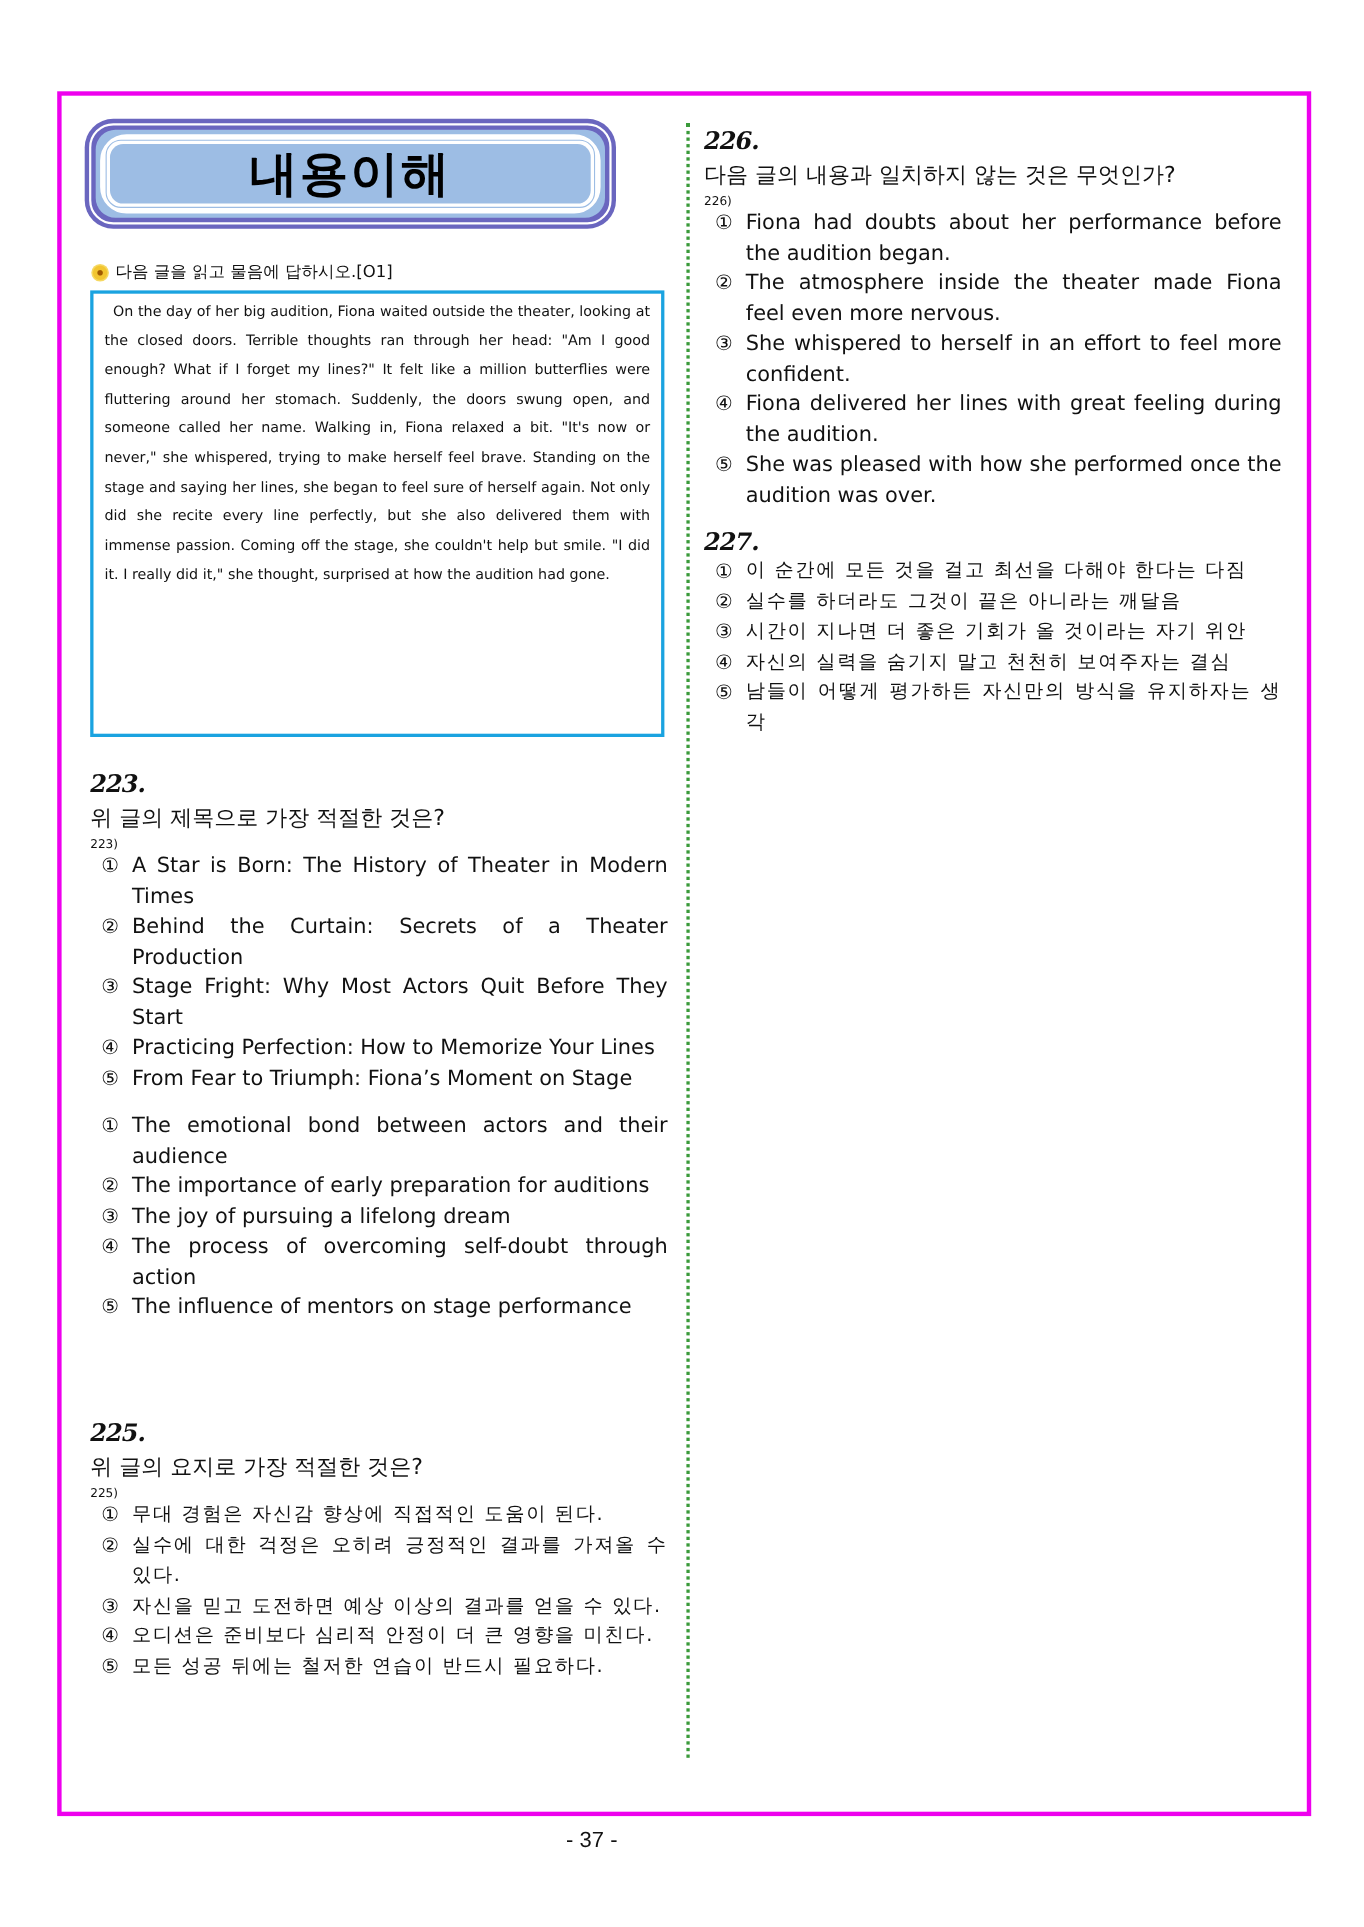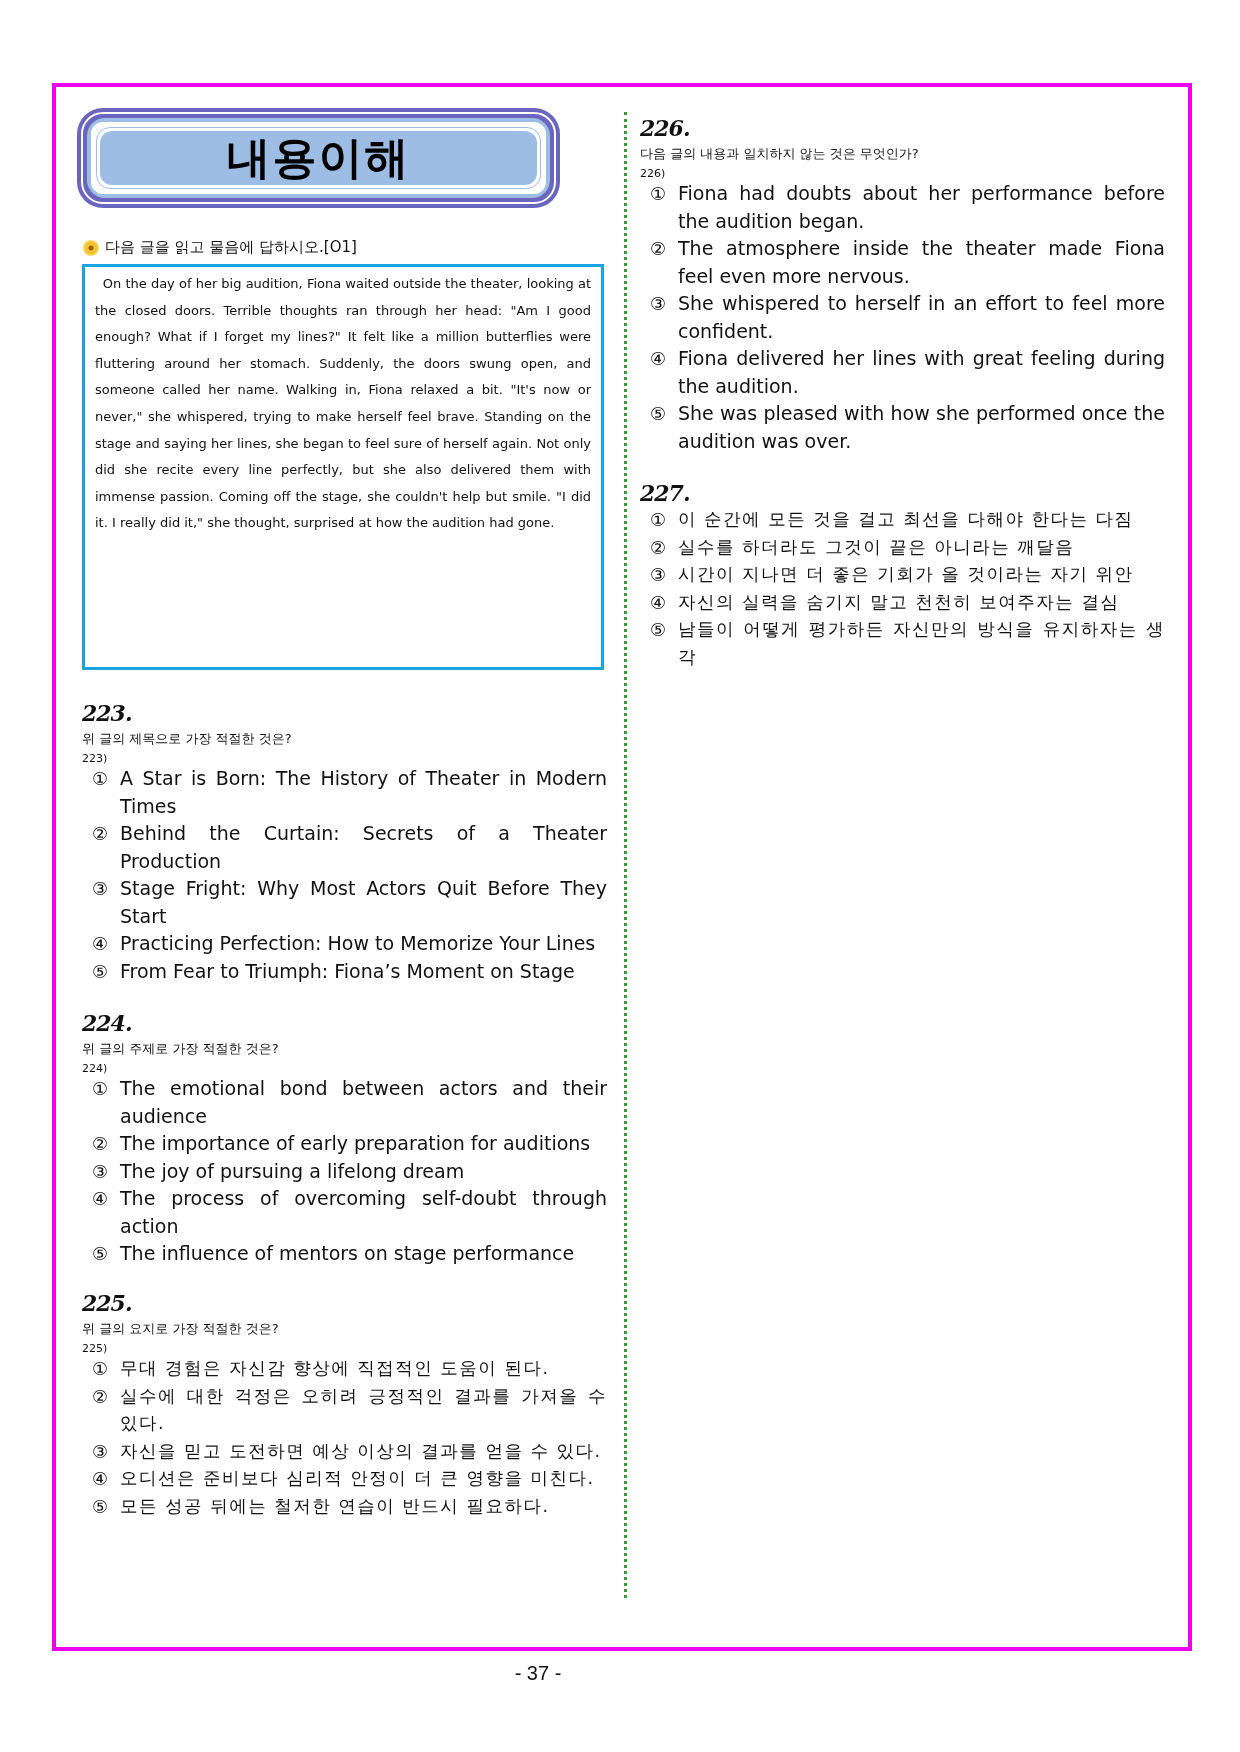--- a/index.html
+++ b/index.html
@@ -6,38 +6,38 @@
   body { width: 1240px; height: 1752px; position: relative; overflow: hidden;
          font-family: "DejaVu Sans", "Liberation Sans", sans-serif; color: #111; }
   .page-frame { position: absolute; left: 52px; top: 83px; width: 1140px; height: 1568px;
                 border: 4px solid #ee00ee; box-sizing: border-box; }
   .divider { position: absolute; left: 624px; top: 112px; height: 1486px; width: 0;
              border-left: 3px dotted #3a9a3a; }
   .title-box { position: absolute; left: 77px; top: 108px; width: 483px; height: 100px;
                border-radius: 26px; background: #6a66bf; box-sizing: border-box; }
   .title-ring1 { position: absolute; inset: 4px; border-radius: 22px; border: 2px solid #ffffff; background: #6a66bf; }
   .title-ring2 { position: absolute; inset: 4px; border-radius: 18px; background: #9dbde4; }
-  .title-ring3 { position: absolute; inset: 4px; border-radius: 12px; border: 2px solid #ffffff; background: #ffffff; }
+  .title-ring3 { position: absolute; inset: 4px; border-radius: 24px; border: 2px solid #ffffff; background: #ffffff; }
   .title-ring4 { position: absolute; inset: 3px; border-radius: 14px; border: 1px solid #9dbde4; background: #ffffff; }
   .title-inner { position: absolute; inset: 3px; border-radius: 12px; background: #9dbde4;
                  display: flex; align-items: center; justify-content: center; }
   .title-text { font-family: "DejaVu Sans", sans-serif; font-weight: bold; font-size: 44px;
                 letter-spacing: 2px; color: #000; }
   .instruction { position: absolute; left: 83px; top: 238px; font-size: 15px; display: flex; align-items: center; gap: 6px; }
   .flower-icon { width: 16px; height: 16px; position: relative; display: inline-block; }
   .flower-icon::before { content: ""; position: absolute; inset: 0; border-radius: 50%;
                          background: radial-gradient(circle, #a05a00 0 2px, #f2c530 3px 6px, #f6d860 7px); }
   .passage { position: absolute; left: 82px; top: 264px; width: 522px; height: 406px;
              border: 3px solid #1aa3e0; box-sizing: border-box; padding: 4px 10px 6px 10px;
              font-size: 13px; line-height: 26.6px; text-align: justify; }
   .passage p { margin: 0; text-indent: 0.6em; }
   .q { position: absolute; width: 525px; }
   .q-head { font-size: 16px; display: flex; align-items: baseline; gap: 4px; flex-direction: column; }
   .q-num { font-family: "DejaVu Serif", serif; font-weight: bold; font-style: italic; font-size: 22px; letter-spacing: -1px; }
-  .q-text { font-size: 13px; }
+  .q-text { font-size: 20px; }
   .q-sup { font-size: 11px; vertical-align: super; }
   .opt { display: flex; font-size: 19px; line-height: 27.5px; margin-left: 10px; text-align: justify; }
   .opt .mark { width: 28px; flex: none; font-size: 18px; }
   .opt .txt { flex: 1; }
   .opt.ko { font-family: "DejaVu Sans", sans-serif; font-size: 17.5px; letter-spacing: 1.5px; }
   .page-num { position: absolute; left: 0; width: 1076px; top: 1662px; text-align: center;
               font-family: "Liberation Sans", sans-serif; font-size: 20px; }
 </style>
 </head>
 <body>
@@ -90,25 +90,20 @@
       <span class="mark">④</span>
       <span class="txt">Practicing Perfection: How to Memorize Your Lines</span>
     </div>
   <div class="opt">
       <span class="mark">⑤</span>
       <span class="txt">From Fear to Triumph: Fiona’s Moment on Stage</span>
     </div>
 </div>
 
 <div class="q" style="left:82px; top:1010px;">
-  <div class="q-head">
-    <span class="q-num">224.</span>
-    <span class="q-text">위 글의 주제로 가장 적절한 것은?</span>
-      <span class="q-sup">224)</span>
-  </div>
   <div class="opt">
       <span class="mark">①</span>
       <span class="txt">The emotional bond between actors and their audience</span>
     </div>
   <div class="opt">
       <span class="mark">②</span>
       <span class="txt">The importance of early preparation for auditions</span>
     </div>
   <div class="opt">
       <span class="mark">③</span>

